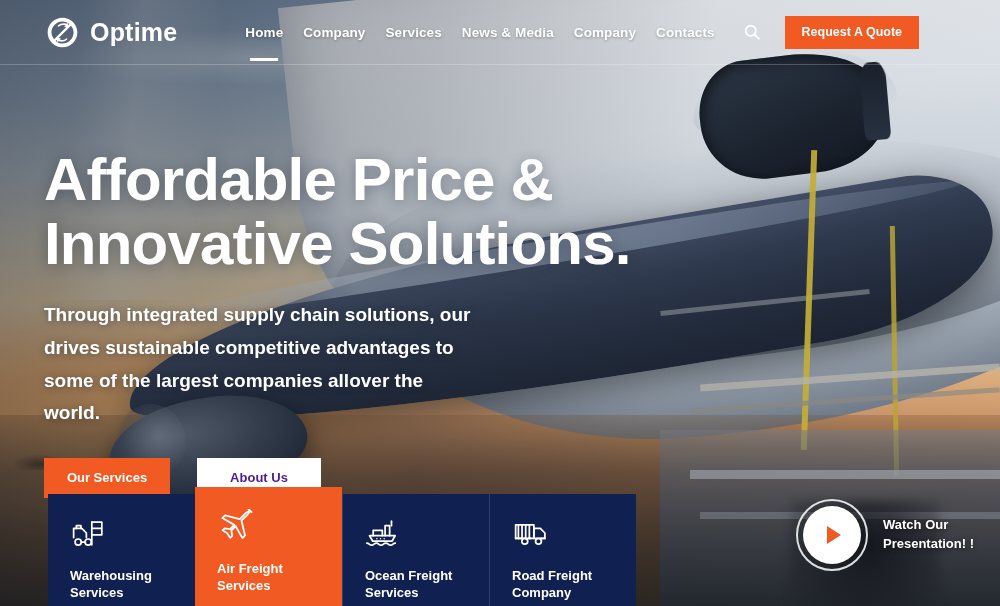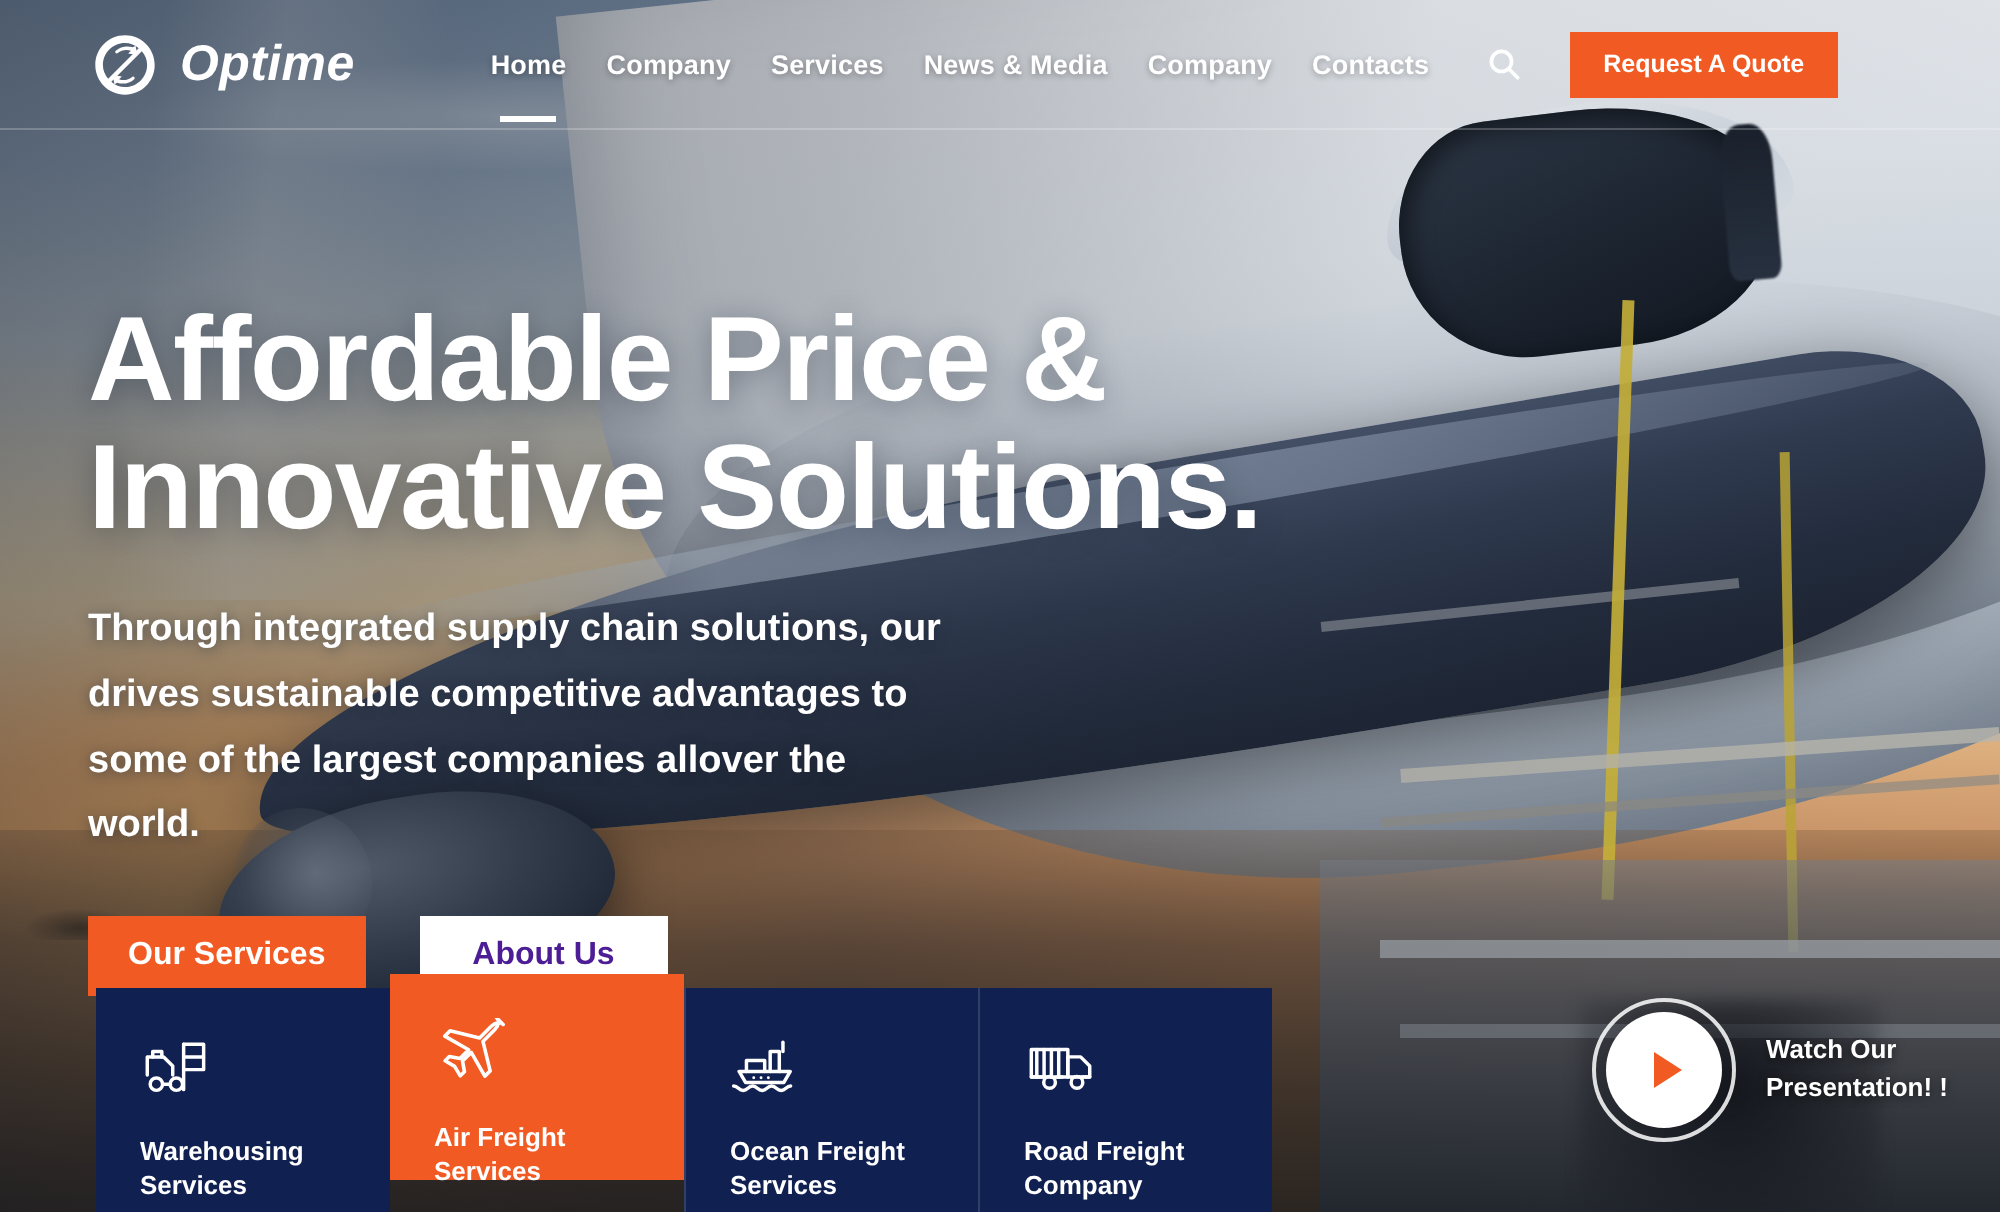--- a/index.html
+++ b/index.html
@@ -147,21 +147,21 @@
     background: linear-gradient(100deg, rgba(18,24,36,.46) 0%, rgba(18,24,36,.24) 40%, rgba(18,24,36,.05) 65%, rgba(18,24,36,0) 100%);
   }
 
   
   .header {
     position:absolute; left:0; top:0; width:1000px; height:65px;
     display:flex; align-items:center;
     border-bottom:1px solid rgba(255,255,255,.22);
     z-index: 20;
   }
-  .brand { display:flex; align-items:center; gap:11px; margin-left:46px;font-style:italic; }
+  .brand { display:flex; align-items:center; gap:11px; margin-left:46px; }
   .brand-logo { width:33px; height:33px; display:block; }
   .brand-name {
     color:#fff; font-size:25px; font-weight:700; letter-spacing:.2px;
   }
   .nav { display:flex; align-items:center; margin-left:68px; gap:20px; }
   .nav-item {
     position:relative;
     color:#fff; font-size:13.5px; font-weight:700; letter-spacing:.1px;
     cursor:pointer; white-space:nowrap;
     text-shadow: 0 1px 3px rgba(0,0,0,.3);
@@ -192,37 +192,37 @@
   }
   .hero-sub {
     margin-top:24px; max-width:430px;
     color:#fff; font-size:19px; font-weight:700; line-height:1.72;
     text-shadow: 0 1px 6px rgba(30,40,55,.5);
   }
   .hero-actions { margin-top:28px; display:flex; gap:27px; }
   .btn {
     height:40px; min-width:126px; padding:0 20px;
     display:flex; align-items:center; justify-content:center;
-    font-size:16px; font-weight:700; cursor:pointer;
+    font-size:13px; font-weight:700; cursor:pointer;
   }
   .btn-primary { background:#f15a22; color:#fff; }
   .btn-light { background:#fff; color:#4c1d95; min-width:124px; }
 
   
   .cards {
     position:absolute; left:48px; top:487px; z-index:15;
     display:flex; align-items:flex-start;
   }
   .card {
     width:147px; height:119px;
     padding:22px 0 0 22px;
     cursor:pointer; position:relative;
   }
   .card.dark { background:#102050; margin-top:7px; height:119px; }
-  .card.accent { background:#f15a22; height:103px; }
+  .card.accent { background:#f15a22; height:119px; }
   .card + .card.dark { border-left:1px solid rgba(255,255,255,.14); }
   .card-icon { height:34px; display:flex; align-items:center; color:#fff; }
   .card-label {
     margin-top:17px; color:#fff;
     font-size:13px; font-weight:700; line-height:1.34;
     white-space:pre-line;
   }
 
   
   .watch {

